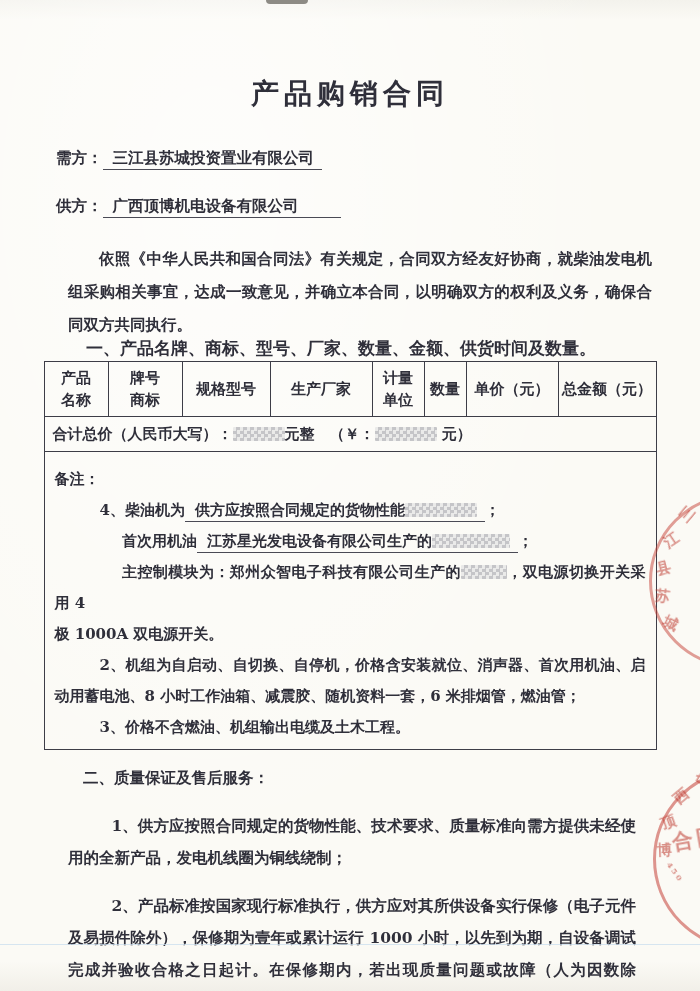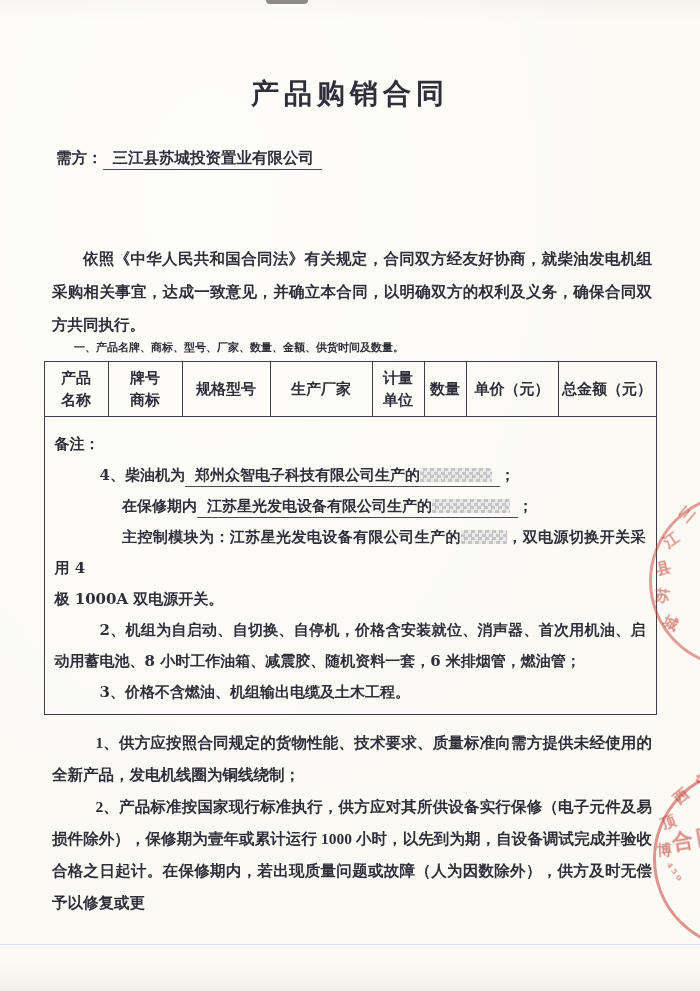--- a/index.html
+++ b/index.html
@@ -14,35 +14,35 @@
   }
   .title{margin:74px 0 0;text-align:center;font-size:28px;letter-spacing:5px;font-weight:700;height:40px;line-height:40px;}
   .parties{margin:32px 46px 0 56px;font-size:15.5px;}
   .prow{display:flex;margin-bottom:24px;height:24px;line-height:24px;}
   .pright{width:254px;}
   .u{border-bottom:1.3px solid #4a4a55;padding:0 8px 2px 10px;}
   .u-wide{padding-right:42px;}
   .mosaic{display:inline-block;height:14px;vertical-align:-2px;border-radius:1px;
     background:repeating-conic-gradient(#c5c5c8 0% 25%, #eaeae9 0% 50%) 0 0/7px 7px;}
   .w90{width:90px}.w72{width:72px}.w74{width:74px}.w52{width:52px}.w62{width:62px}.w78{width:78px}.w46{width:46px}
-  .intro{margin:18px 48px 0 52px;font-size:15.5px;line-height:33px;text-indent:2em;text-align:justify;}
-  .s1head{margin:-8px 48px 0 52px;font-size:11px;line-height:30px;text-indent:2em;}
+  .intro{margin:18px 48px 0 68px;font-size:15.5px;line-height:33px;text-indent:2em;text-align:justify;}
+  .s1head{margin:-8px 48px 0 52px;font-size:17px;line-height:30px;text-indent:2em;}
   table.goods{border-collapse:collapse;table-layout:fixed;width:612px;margin:-2px auto 0;}
   table.goods th,table.goods td{border:1.6px solid #3d3d47;font-size:15px;font-weight:600;text-align:center;padding:1px 2px;color:#2f2f3a;}
   .hrow th{height:52px;line-height:22px;}
   .drow td{height:54px;line-height:22px;}
   .pl{white-space:pre-line;}
   .total-cell{height:32px;text-align:left !important;padding-left:8px !important;font-size:15px;}
   .notes-cell{height:218px;text-align:left !important;vertical-align:top;padding:12px 10px 6px !important;}
   .nl{line-height:31px;font-size:15px;text-align:justify;}
   .ind3{text-indent:3em;}
   .ind45{text-indent:4.5em;}
   .s2{margin:12px 48px 0 52px;font-size:15.5px;line-height:32px;}
   .s2 .hd{text-indent:2em;}
-  .s2 .p{text-indent:2.8em;text-align:justify;margin:0;font-family:Liberation Serif, serif;}
+  .s2 .p{text-indent:2.8em;text-align:justify;margin:16px;}
   .blueline{position:absolute;left:0;top:944px;width:700px;height:1px;background:#c9ddee;opacity:.75;}
   .smudge{position:absolute;left:266px;top:0;width:42px;height:4px;background:#5f5c55;opacity:.7;border-radius:0 0 4px 4px;}
   .stamp{position:absolute;border-radius:50%;}
   .stamp-upper{left:649px;top:494px;width:168px;height:168px;border:3px solid rgba(197,64,54,.5);}
   .stamp-lower{left:653px;top:768px;width:176px;height:176px;border:3px solid rgba(197,64,54,.55);}
   .sc{position:absolute;color:rgba(187,52,42,.55);font-size:15px;filter:blur(.3px);font-weight:700;}
   .sc-big{font-size:21px;}
   .sc-tiny{font-size:8px;letter-spacing:2px;}
 </style>
 </head>
@@ -52,20 +52,21 @@
 
   <div class="smudge"></div>
 
   <div class="title">产品购销合同</div>
 
   <div class="parties">
     <div class="prow">
       <div><span>需方：</span><span class="u">三江县苏城投资置业有限公司</span></div>
     </div>
     <div class="prow">
+      <div><span>供方：</span><span class="u u-wide">广西顶博机电设备有限公司</span></div>
     </div>
   </div>
 
   <div class="intro">依照《中华人民共和国合同法》有关规定，合同双方经友好协商，就柴油发电机组采购相关事宜，达成一致意见，并确立本合同，以明确双方的权利及义务，确保合同双方共同执行。</div>
 
   <div class="s1head">一、产品名牌、商标、型号、厂家、数量、金额、供货时间及数量。</div>
 
   <table class="goods">
     <colgroup>
       <col style="width:64px">
@@ -85,34 +86,40 @@
 商标</th>
       <th>规格型号</th>
       <th>生产厂家</th>
       <th class="pl">计量
 单位</th>
       <th>数量</th>
       <th>单价（元）</th>
       <th>总金额（元）</th>
     </tr>
     <tr>
+      <td class="total-cell" colspan="8">
+        <span>合计总价（人民币大写）：</span><span class="mosaic w52"></span><span>元整</span>　<span>（￥：</span><span class="mosaic w62"></span><span> 元）</span>
+      </td>
+    </tr>
+    <tr>
       <td class="notes-cell" colspan="8">
         <div class="nl">备注：</div>
-        <div class="nl ind3"><span>4、柴油机为</span><span class="u"><span>郑州众智电子科技有限公司生产的</span><span class="mosaic w72"></span></span><span>；</span></div>
-        <div class="nl ind45"><span>在保修期内</span><span class="u"><span>江苏星光发电设备有限公司生产的</span><span class="mosaic w78"></span></span><span>；</span></div>
-        <div class="nl ind45"><span>主控制模块为：江苏星光发电设备有限公司生产的</span><span class="mosaic w46"></span><span>，双电源切换开关采用 4</span></div>
+        <div class="nl ind3"><span>4、柴油机为</span><span class="u"><span>供方应按照合同规定的货物性能</span><span class="mosaic w72"></span></span><span>；</span></div>
+        <div class="nl ind45"><span>首次用机油</span><span class="u"><span>江苏星光发电设备有限公司生产的</span><span class="mosaic w78"></span></span><span>；</span></div>
+        <div class="nl ind45"><span>主控制模块为：郑州众智电子科技有限公司生产的</span><span class="mosaic w46"></span><span>，双电源切换开关采用 4</span></div>
         <div class="nl">极 1000A 双电源开关。</div>
         <div class="nl ind3">2、机组为自启动、自切换、自停机，价格含安装就位、消声器、首次用机油、启动用蓄电池、8 小时工作油箱、减震胶、随机资料一套，6 米排烟管，燃油管；</div>
         <div class="nl ind3">3、价格不含燃油、机组输出电缆及土木工程。</div>
       </td>
     </tr>
   </tbody>
     </table>
 
   <div class="s2">
+    <div class="hd">二、质量保证及售后服务：</div>
     <p class="p">1、供方应按照合同规定的货物性能、技术要求、质量标准向需方提供未经使用的全新产品，发电机线圈为铜线绕制；</p>
     <p class="p">2、产品标准按国家现行标准执行，供方应对其所供设备实行保修（电子元件及易损件除外），保修期为壹年或累计运行 1000 小时，以先到为期，自设备调试完成并验收合格之日起计。在保修期内，若出现质量问题或故障（人为因数除外），供方及时无偿予以修复或更</p>
   </div>
 
   <div class="blueline"></div>
 
   <div class="stamp stamp-upper">
     <span class="sc" style="left:28px;top:8px;transform:rotate(-50deg)">三</span>
     <span class="sc" style="left:12px;top:34px;transform:rotate(-34deg)">江</span>
     <span class="sc" style="left:4px;top:62px;transform:rotate(-14deg)">县</span>

